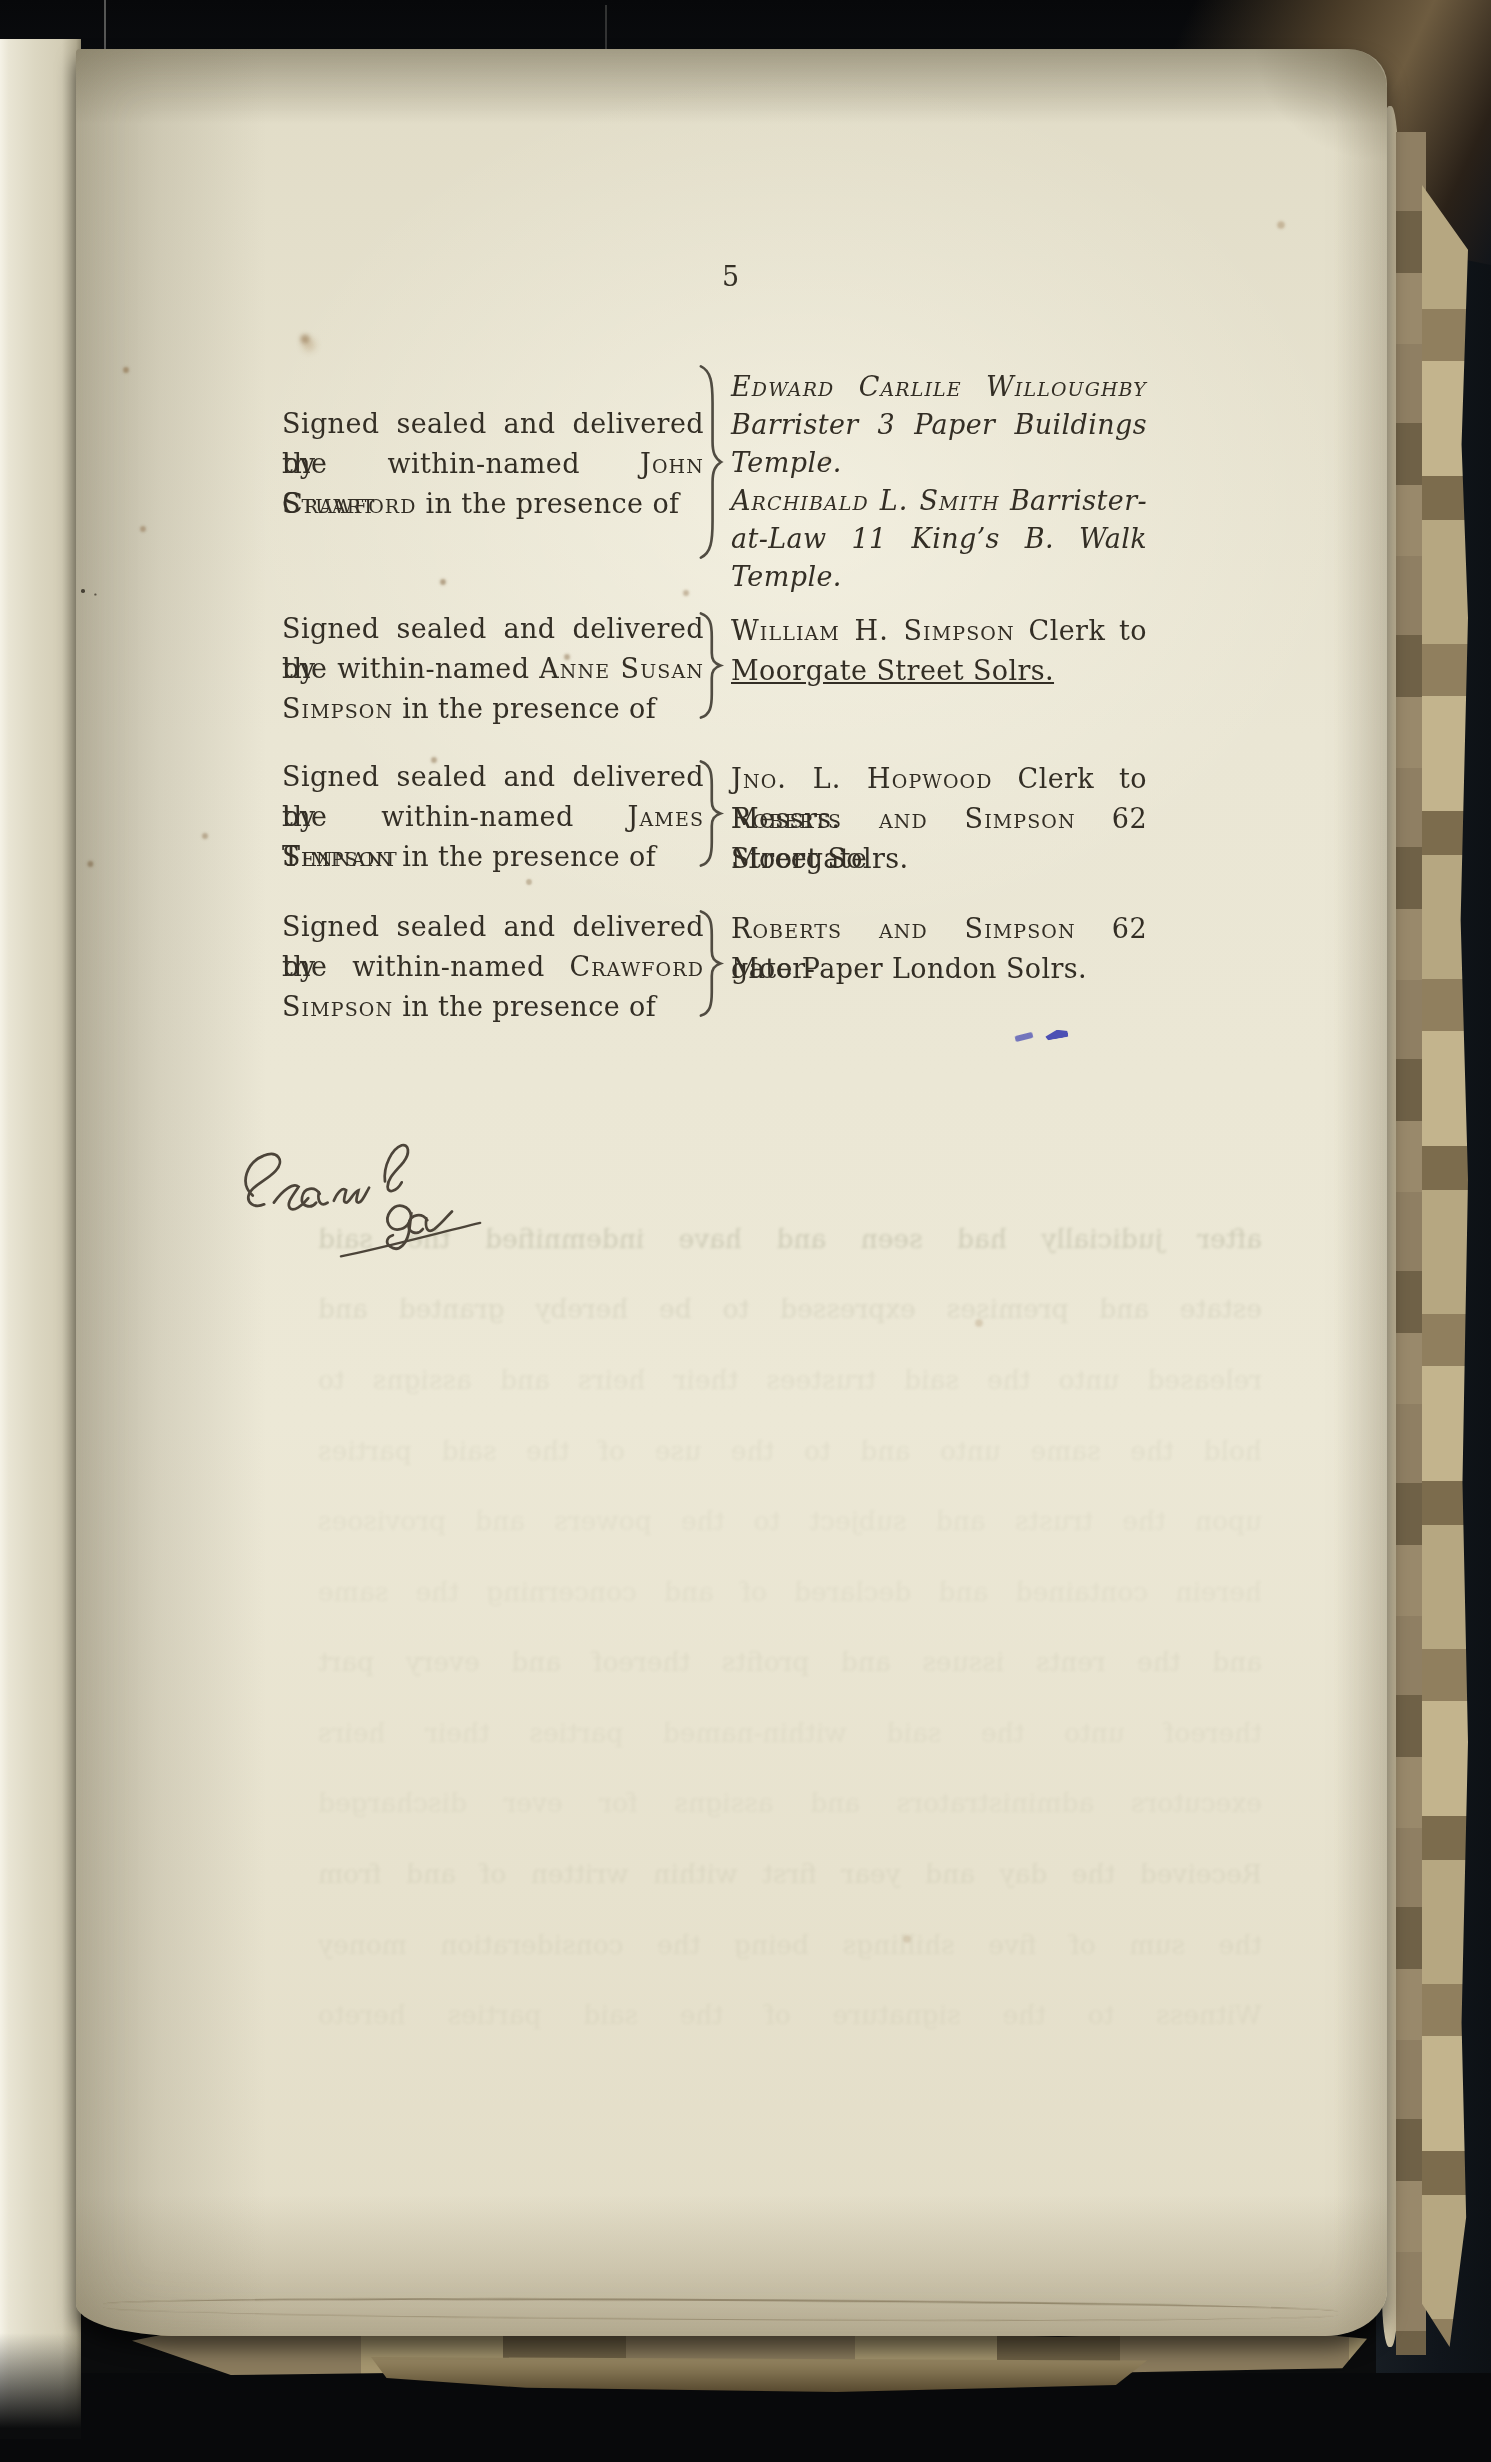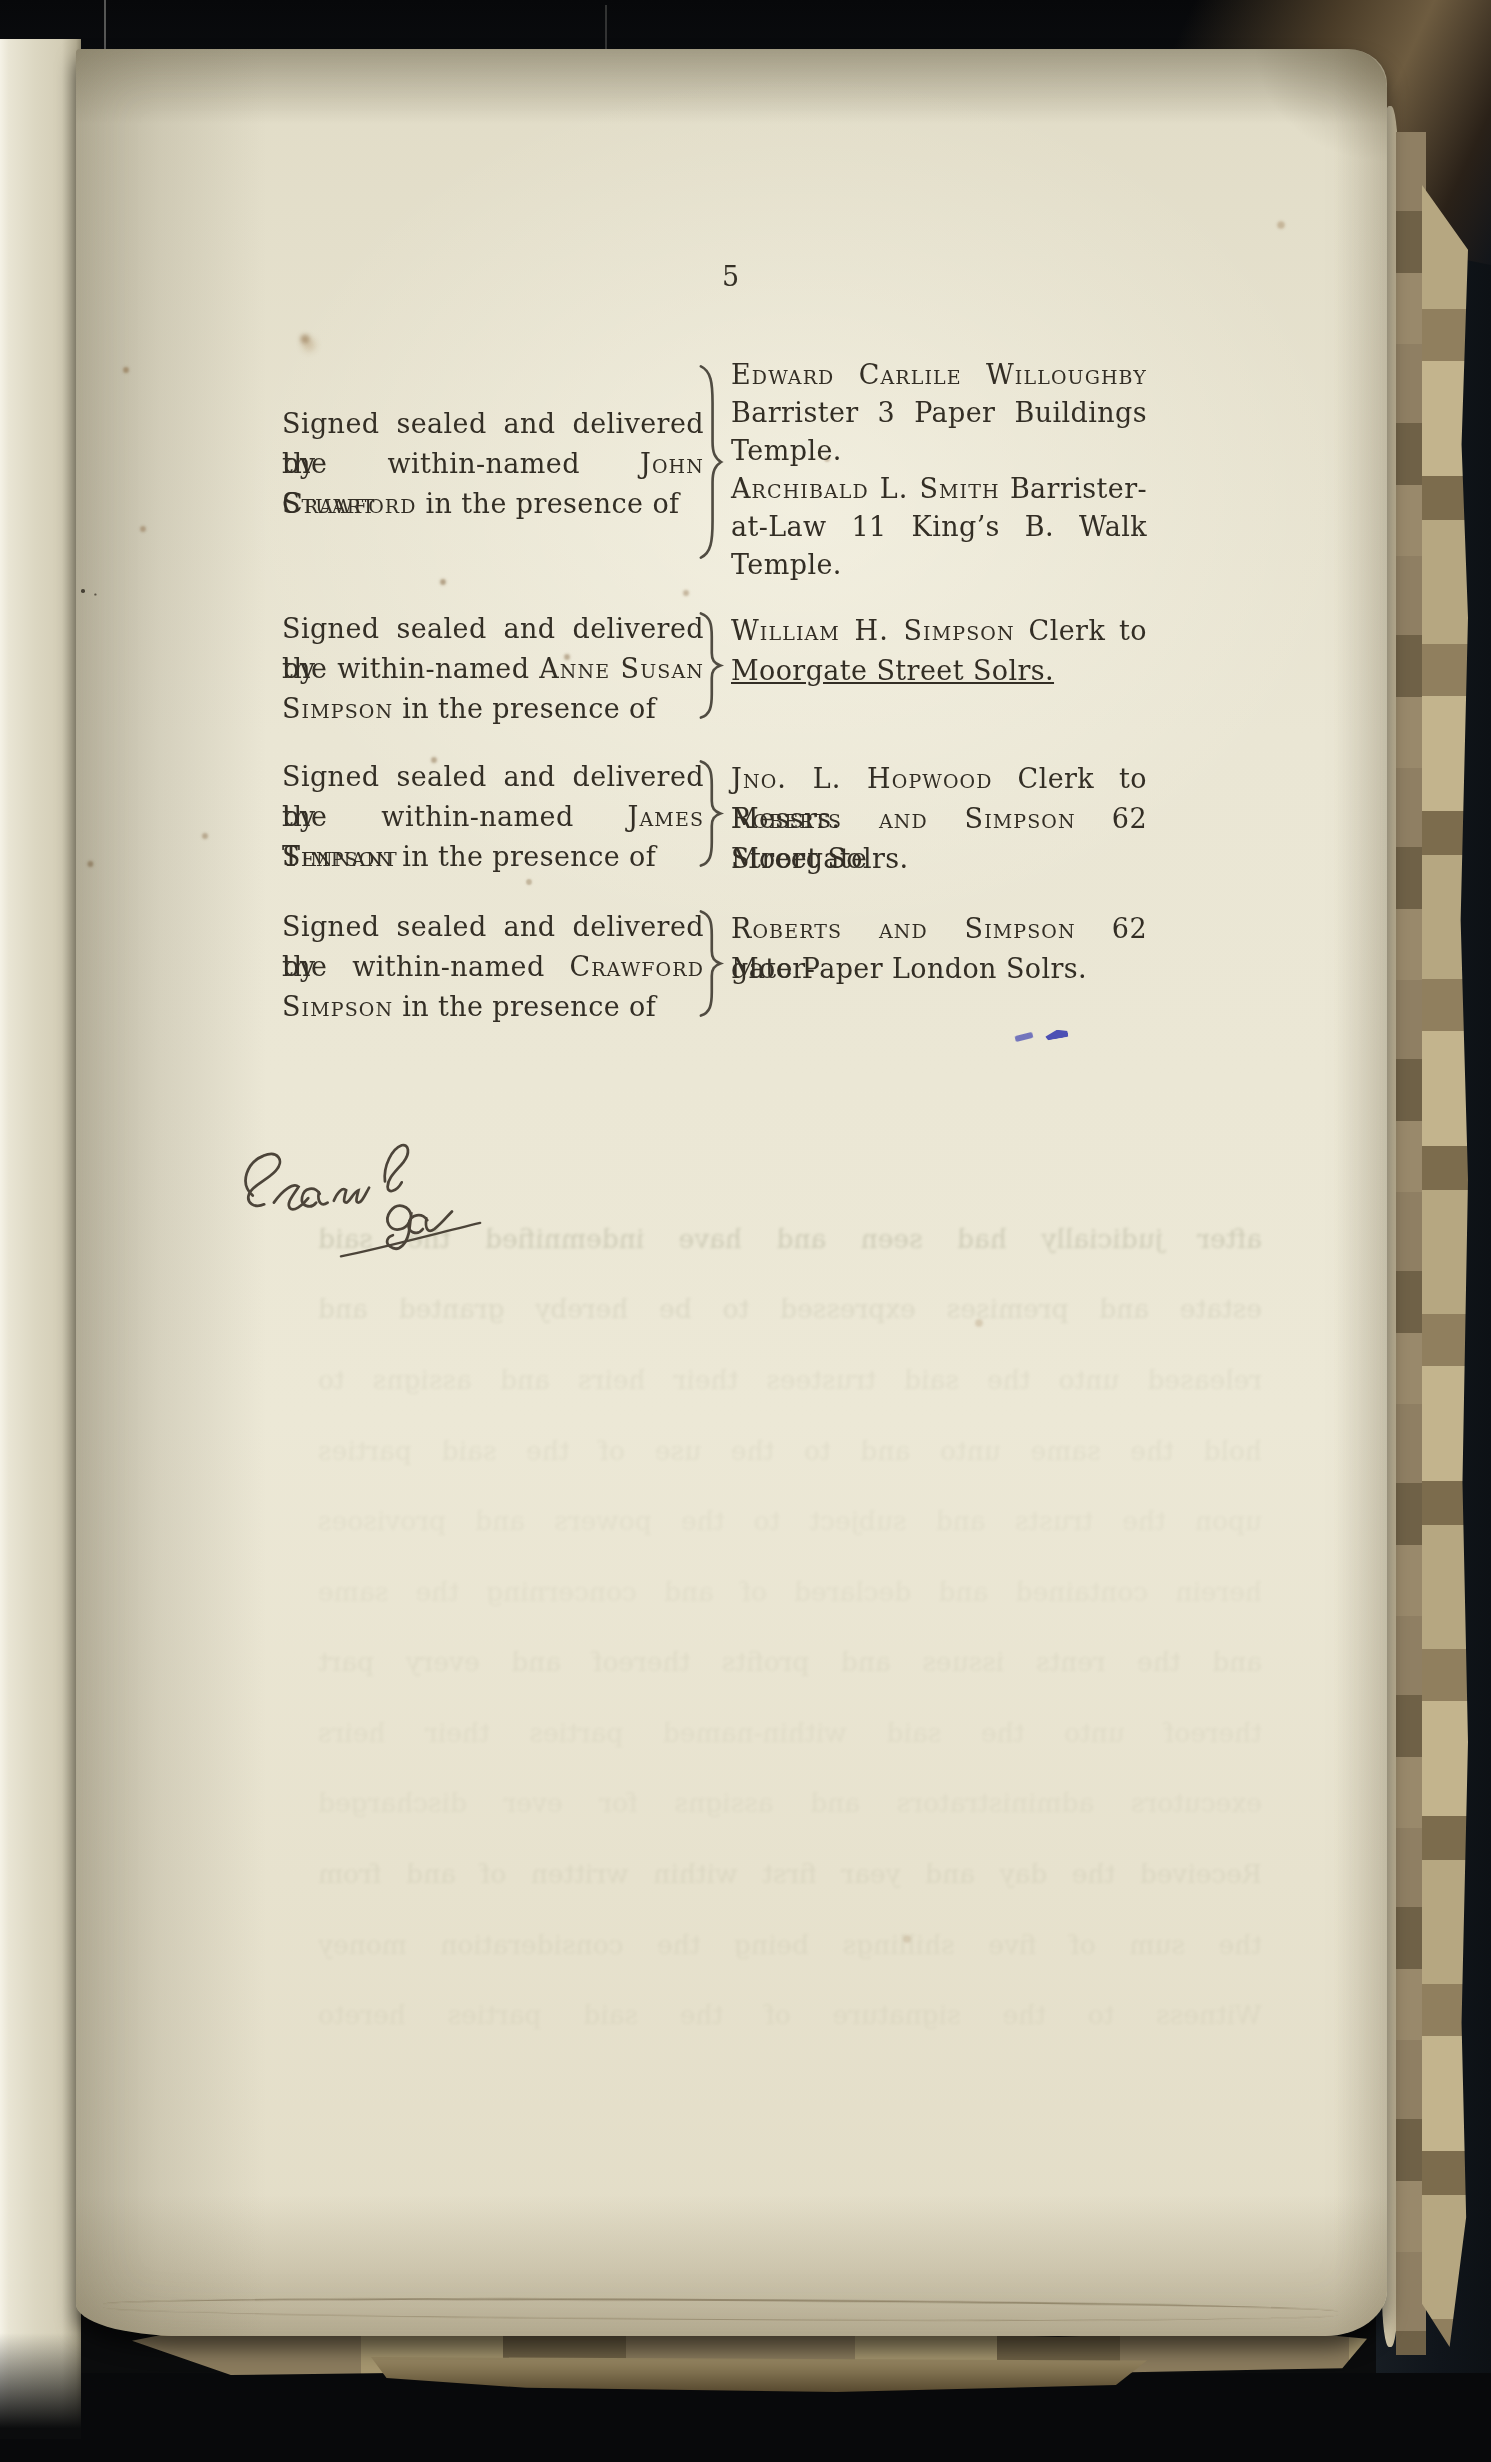--- a/index.html
+++ b/index.html
@@ -156,21 +156,21 @@
       <div class="col L" style="top: 404px;">
         <div class="tline just" style="height: 40px; line-height: 40px;"><span>Signed sealed and delivered by</span></div>
         <div class="tline just" style="height: 40px; line-height: 40px;"><span>the within-named </span><span class="sc">John Stuart</span></div>
         <div class="tline" style="height: 40px; line-height: 40px;"><span class="sc">Crawford</span><span> in the presence of</span></div>
       </div>
       <div class="brace" style="top: 349px;">
         <svg width="28" height="226" viewBox="0 0 36 252">
           <path d="M5,3 C18,9 20,24 20,50 L20,100 C20,114 23,121 31,126 C23,131 20,138 20,152 L20,202 C20,228 18,243 5,249" fill="none" stroke="#3a352c" stroke-width="3.4" stroke-linecap="round" opacity=".88"></path>
         </svg>
       </div>
-      <div class="col R" style="top: 356px;">
+      <div class="col R" style="top: 368px; font-style: italic;">
         <div class="tline just" style="height: 38px; line-height: 38px;"><span class="sc">Edward Carlile Willoughby</span></div>
         <div class="tline just" style="height: 38px; line-height: 38px;"><span>Barrister 3 Paper Buildings</span></div>
         <div class="tline" style="height: 38px; line-height: 38px;"><span>Temple.</span></div>
         <div class="tline just" style="height: 38px; line-height: 38px;"><span class="sc">Archibald L. Smith</span><span> Barrister-</span></div>
         <div class="tline just" style="height: 38px; line-height: 38px;"><span>at-Law 11 King’s B. Walk</span></div>
         <div class="tline" style="height: 38px; line-height: 38px;"><span>Temple.</span></div>
       </div>
       <div class="col L" style="top: 609px;">
         <div class="tline just" style="height: 40px; line-height: 40px;"><span>Signed sealed and delivered by</span></div>
         <div class="tline just" style="height: 40px; line-height: 40px;"><span>the within-named </span><span class="sc">Anne Susan</span></div>

